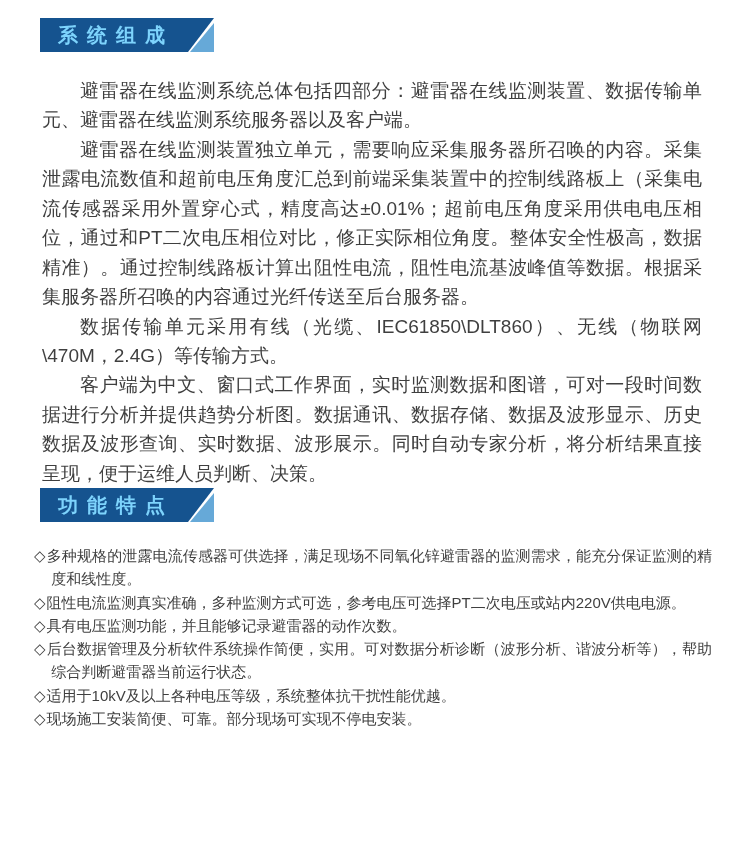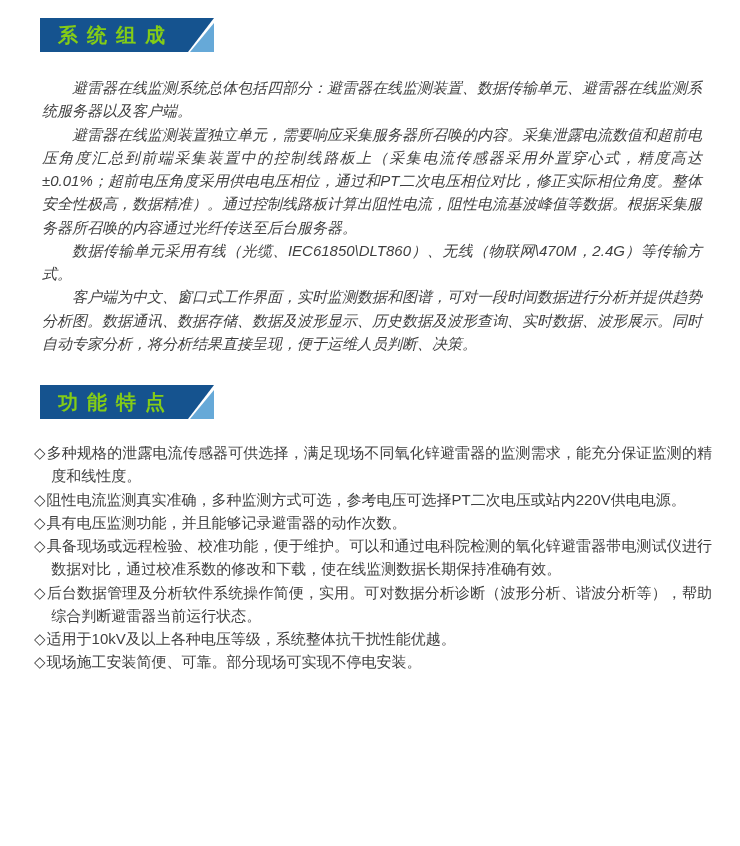--- a/index.html
+++ b/index.html
@@ -15,38 +15,37 @@
 
   
   .ribbon {
     display: flex;
     align-items: stretch;
     height: 34px;
     margin-left: 40px;
   }
   .ribbon-body {
     background: #15538f;
-    color: #84cc16;
+    color: #7dd3fc;
     display: flex;
     align-items: center;
     font-size: 20px;
     font-weight: bold;
     letter-spacing: 9px;
     padding: 0 0 0 18px;
     white-space: nowrap;
   }
   .ribbon-tip { display: block; height: 34px; width: 46px; flex: 0 0 auto; }
 
   
   .paragraphs {
     margin: 24px 38px 0 42px;
-    font-size: 15px;
+    font-size: 19px;
     line-height: 1.55;
     text-align: justify;
-    font-style: italic;
   }
   .paragraphs p { text-indent: 2em; }
 
   
   .bullets {
     margin: 22px 28px 0 34px;
     font-size: 15px;
     line-height: 1.55;
     list-style: none;
     text-align: justify;
@@ -70,31 +69,30 @@
     </svg>
   </div>
 
   <div class="paragraphs">
     <p>避雷器在线监测系统总体包括四部分：避雷器在线监测装置、数据传输单元、避雷器在线监测系统服务器以及客户端。</p>
     <p>避雷器在线监测装置独立单元，需要响应采集服务器所召唤的内容。采集泄露电流数值和超前电压角度汇总到前端采集装置中的控制线路板上（采集电流传感器采用外置穿心式，精度高达±0.01%；超前电压角度采用供电电压相位，通过和PT二次电压相位对比，修正实际相位角度。整体安全性极高，数据精准）。通过控制线路板计算出阻性电流，阻性电流基波峰值等数据。根据采集服务器所召唤的内容通过光纤传送至后台服务器。</p>
     <p>数据传输单元采用有线（光缆、IEC61850\DLT860）、无线（物联网\470M，2.4G）等传输方式。</p>
     <p>客户端为中文、窗口式工作界面，实时监测数据和图谱，可对一段时间数据进行分析并提供趋势分析图。数据通讯、数据存储、数据及波形显示、历史数据及波形查询、实时数据、波形展示。同时自动专家分析，将分析结果直接呈现，便于运维人员判断、决策。</p>
   </div>
 
-  <div class="ribbon" style="margin-top:30px">
+  <div class="ribbon" style="">
     <div class="ribbon-body">功能特点</div>
     <svg class="ribbon-tip" viewBox="0 0 46 34" xmlns="http://www.w3.org/2000/svg">
       <polygon points="0,0 40,0 14,34 0,34" fill="#15538f"></polygon>
       <polygon points="16,34 40,5 40,20 40,34" fill="#66a9d8"></polygon>
     </svg>
   </div>
 
   <ul class="bullets">
     <li><span class="diamond">◇</span><span>多种规格的泄露电流传感器可供选择，满足现场不同氧化锌避雷器的监测需求，能充分保证监测的精度和线性度。</span></li>
     <li><span class="diamond">◇</span><span>阻性电流监测真实准确，多种监测方式可选，参考电压可选择PT二次电压或站内220V供电电源。</span></li>
     <li><span class="diamond">◇</span><span>具有电压监测功能，并且能够记录避雷器的动作次数。</span></li>
-    <li><span class="diamond">◇</span><span>具备现场或远程检验、校准功能，便于维护。可以和通过电科院检测的氧化锌避雷器带电测试仪进行数据对比，通过校准系数的修改和下载，使在线监测数据长期保持准确有效。</span></li>
     <li><span class="diamond">◇</span><span>后台数据管理及分析软件系统操作简便，实用。可对数据分析诊断（波形分析、谐波分析等），帮助综合判断避雷器当前运行状态。</span></li>
     <li><span class="diamond">◇</span><span>适用于10kV及以上各种电压等级，系统整体抗干扰性能优越。</span></li>
     <li><span class="diamond">◇</span><span>现场施工安装简便、可靠。部分现场可实现不停电安装。</span></li>
   </ul>
 
 </div>
 
 </body></html>

